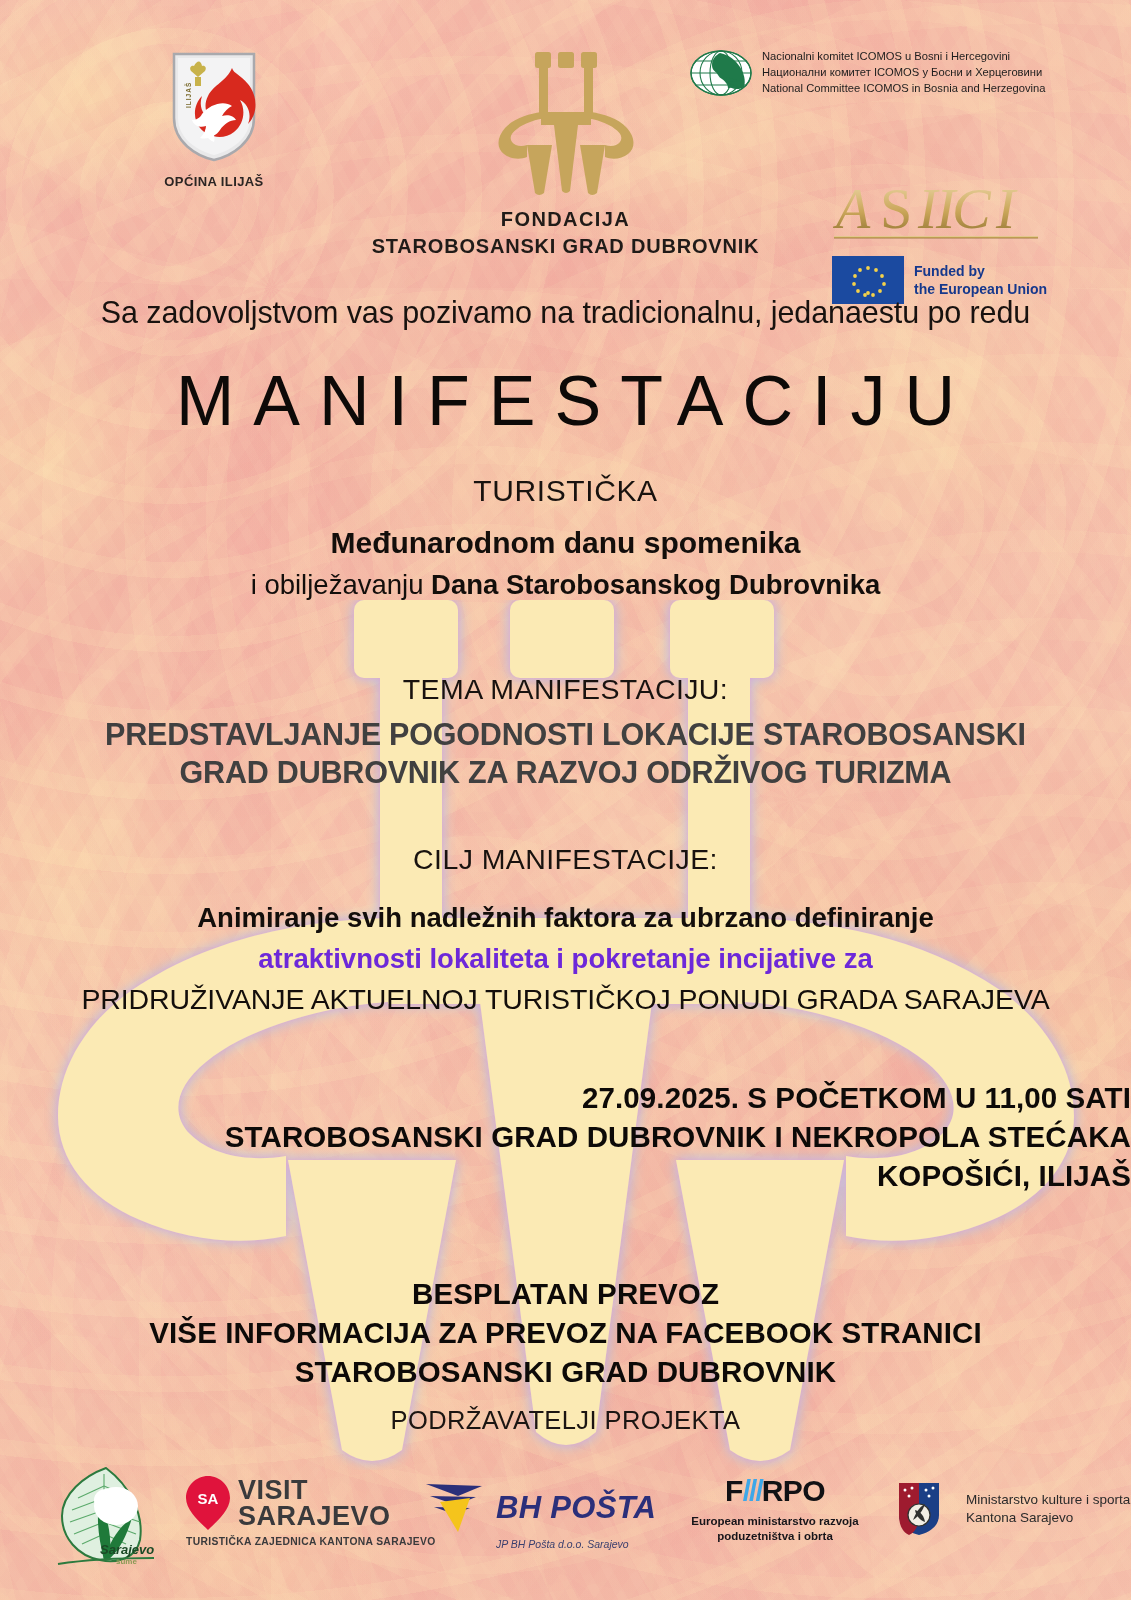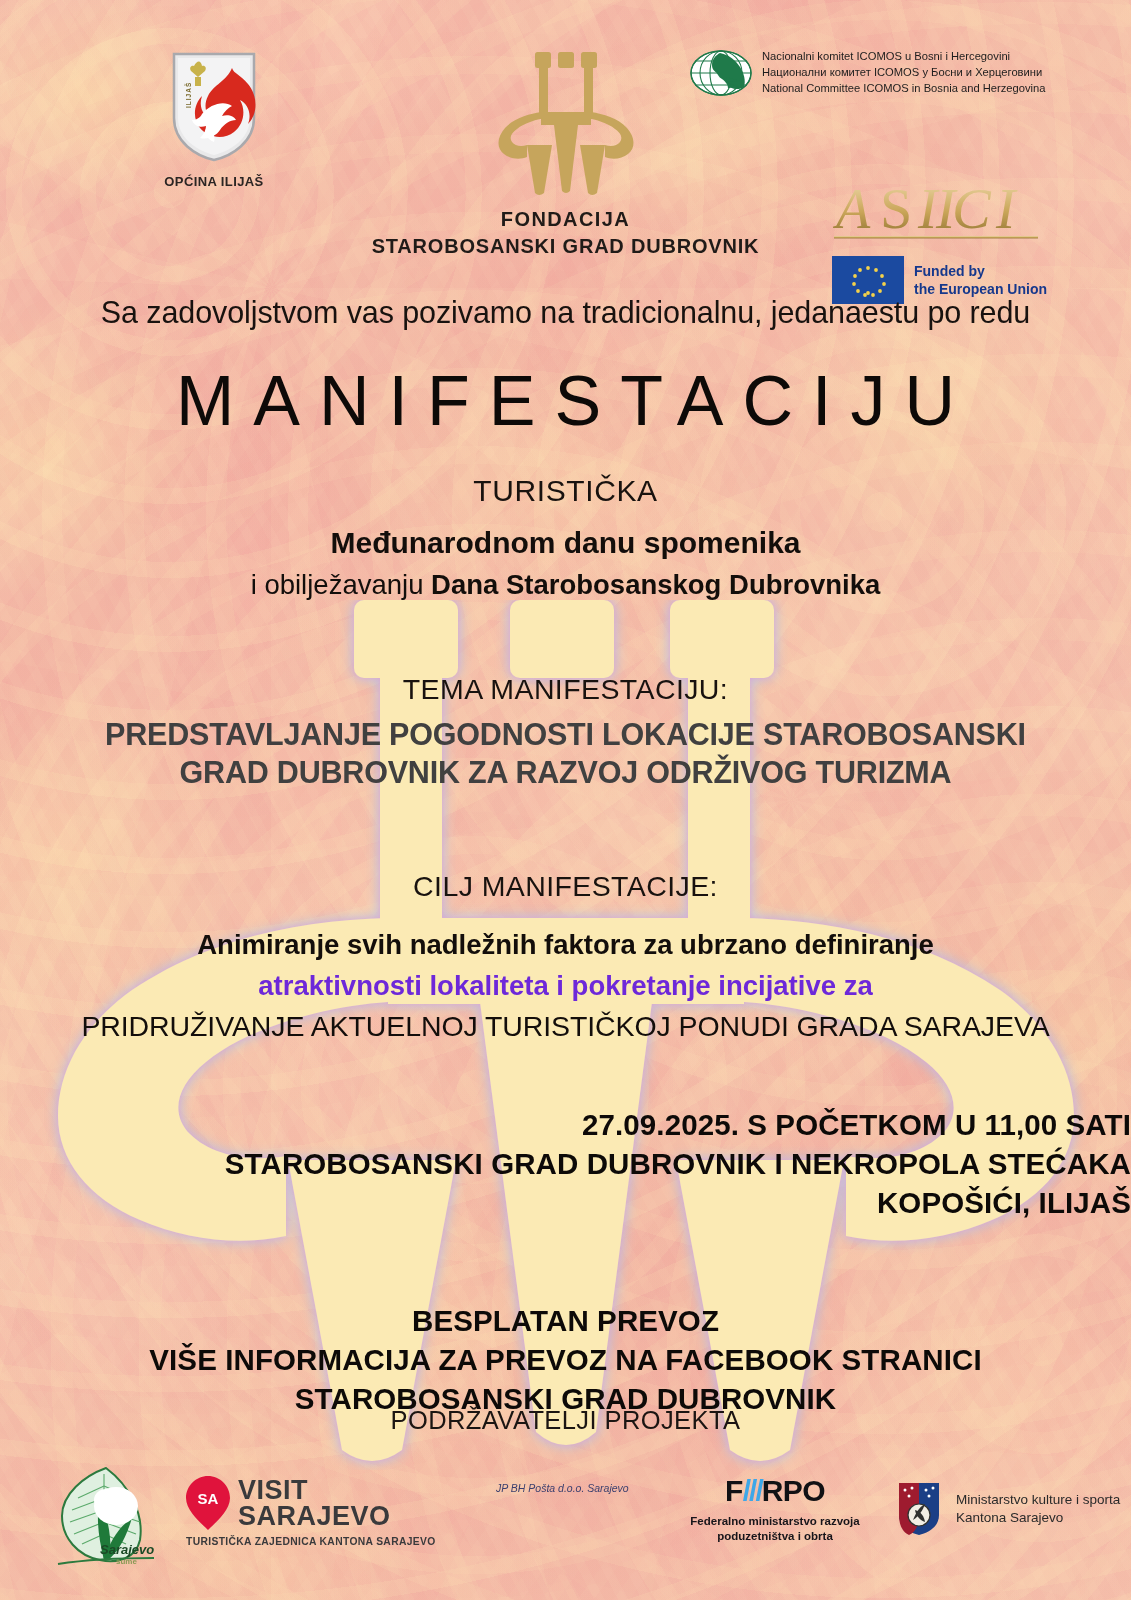--- a/index.html
+++ b/index.html
@@ -165,21 +165,21 @@
   .tema-line {
     font-size: 30.5px;
     font-weight: 800;
     letter-spacing: -0.2px;
     line-height: 1.23;
     color:#404040;
   }
   .tema-line.first { margin-top: 10px; }
 
   .cilj-label {
-    margin-top: 79px;
+    margin-top: 52px;
     font-size: 28.5px;
     font-weight: 400;
     letter-spacing: .4px;
     color:#18120f;
   }
   .cilj-1 { margin-top: 22px; font-size: 27.5px; font-weight: 700; line-height:1.48; color:#130e0b; }
   .cilj-2 { font-size: 27.5px; font-weight: 700; line-height:1.48; color:#6d28d9; }
   .cilj-3 { font-size: 28.5px; font-weight: 400; line-height:1.42; letter-spacing:-0.1px; color:#130e0b; }
 
   .when {
@@ -237,21 +237,21 @@
   .posta-sub { margin-top:2px; margin-left:72px; font-size:10.5px; font-style:italic; color:#3a3f6e; }
 
   
   .sp-fmrpo { left:690px; top:14px; text-align:center; width:170px; }
   .fmrpo-word { font-size:30px; font-weight:800; letter-spacing:-0.6px; color:#111114; line-height:1; }
   .fmrpo-word .bars { color:#3da7e8; letter-spacing:-2px; }
   .fmrpo-sub { margin-top:8px; font-size:11.5px; font-weight:700; line-height:1.32; color:#17151a; }
 
   
   .sp-min { left:898px; top:20px; }
-  .min-row { display:flex; align-items:center; gap:16px; }
+  .min-row { display:flex; align-items:center; gap:26px; }
   .min-shield { width:42px; height:54px; flex:0 0 auto; }
   .min-text { font-size:13.5px; line-height:1.36; color:#2a2a2a; white-space:nowrap; }
 </style>
 </head>
 <body>
 
 <div id="poster">
 
   <div class="bg-base"></div>
   <div class="bg-damask"></div>
@@ -513,27 +513,40 @@
           </div>
           <div class="visit-words">
             <div class="w1">VISIT</div>
             <div class="w2">SARAJEVO</div>
           </div>
         </div>
         <div class="visit-sub">TURISTIČKA ZAJEDNICA KANTONA SARAJEVO</div>
       </div>
 
       <div class="sponsor sp-posta">
+        <div class="posta-row">
+          <div class="posta-mark">
+            <svg viewBox="0 0 66 56" xmlns="http://www.w3.org/2000/svg" aria-hidden="true">
+              <g fill="#2b2f7a">
+                <path d="M2 4 L58 6 L34 16 Z"></path>
+                <path d="M6 16 L52 17 L32 25 Z"></path>
+                <path d="M10 27 L46 28 L30 34 Z"></path>
+              </g>
+              <path d="M16 22 L46 18 L34 52 Z" fill="#f5c41c"></path>
+            </svg>
+          </div>
+          <div class="posta-word">BH POŠTA</div>
+        </div>
         <div class="posta-sub">JP BH Pošta d.o.o. Sarajevo</div>
       </div>
 
       <div class="sponsor sp-fmrpo">
         <div class="fmrpo-word"><span>F</span><span class="bars">///</span><span>RPO</span></div>
         <div class="fmrpo-sub">
-          <div>Federalno ministarstvo razvoja</div>
+          <div>European ministarstvo razvoja</div>
           <div>poduzetništva i obrta</div>
         </div>
       </div>
 
       <div class="sponsor sp-min">
         <div class="min-row">
           <div class="min-shield">
             <svg viewBox="0 0 42 54" xmlns="http://www.w3.org/2000/svg" aria-hidden="true">
               <path d="M1 1 h40 v32 c0 12 -11 18 -20 20 C12 51 1 45 1 33 Z" fill="#1b3f86"></path>
               <path d="M1 1 h20 v32 c0 12 -5 18 -10 20 C6 51 1 45 1 33 Z" fill="#9e1b2f"></path>

